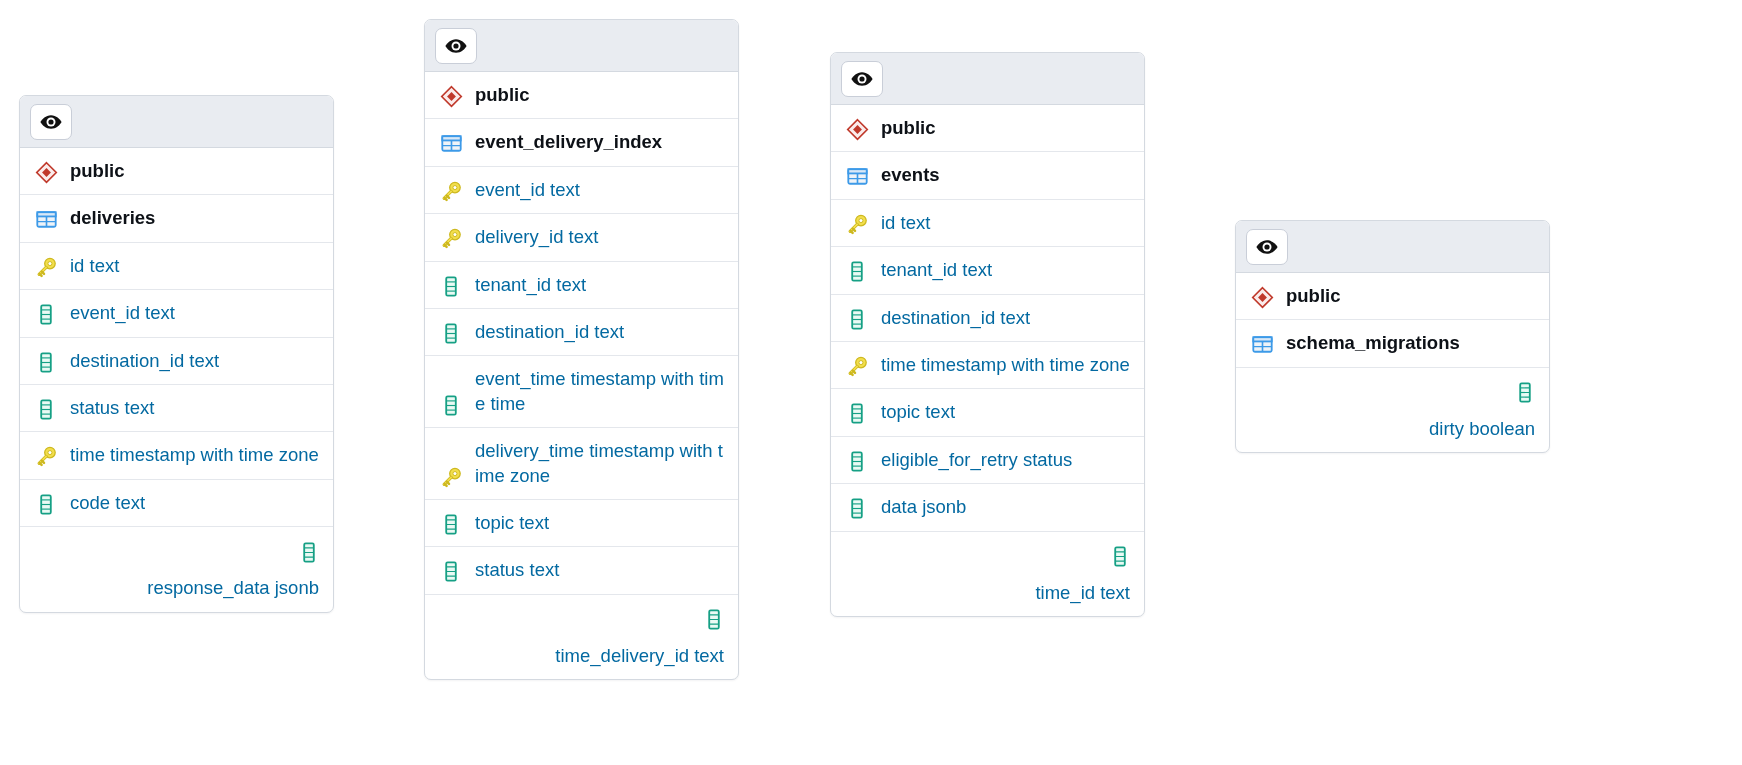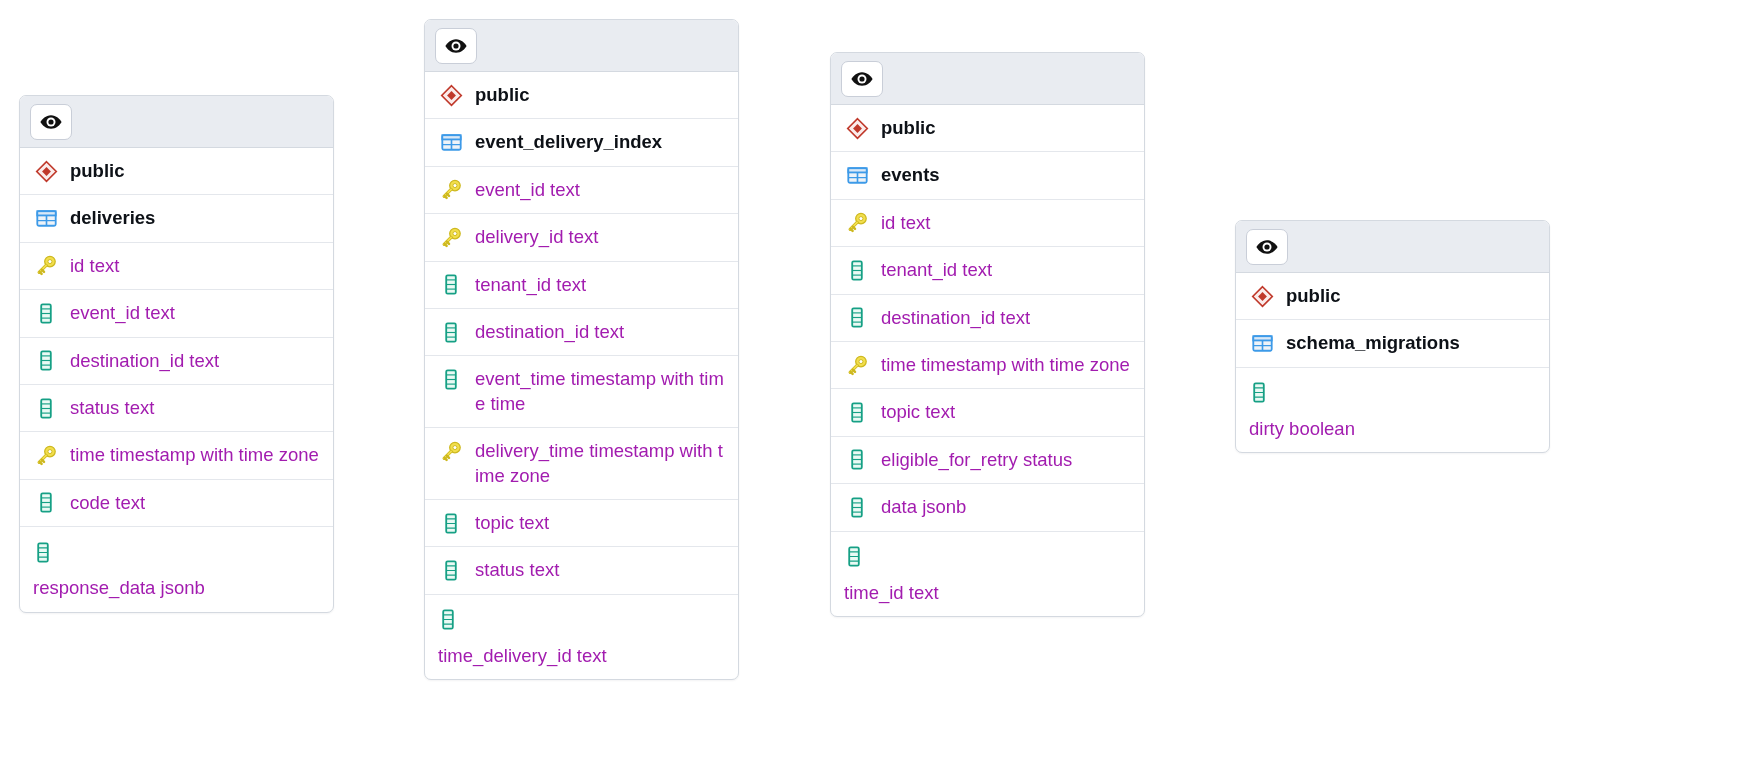--- a/index.html
+++ b/index.html
@@ -33,39 +33,39 @@
     background: #ffffff;
     border: 1px solid #c9ced8;
     border-radius: 7px;
     display: flex;
     align-items: center;
     justify-content: center;
     cursor: pointer;
   }
   .row {
     display: flex;
-    align-items: flex-start;
+    align-items: flex-end;
     gap: 11px;
     padding: 11px 14px 11px 13px;
     border-bottom: 1px solid #e4e7ec;
     min-height: 45px;
     line-height: 1.32;
   }
   .row:last-child { border-bottom: none; flex-direction: column; }
   .row .ico {
     flex: 0 0 26px;
     height: 22px;
     display: flex;
     align-items: center;
     justify-content: center;
     margin-top: 1px;
   }
   .row .lbl {
     font-size: 18.5px;
-    color: #a21caf;
+    color: #0369a1;
     word-break: break-all;
     overflow-wrap: anywhere;
     white-space: normal;
   }
   .row.schema .lbl, .row.tablename .lbl {
     font-weight: bold;
     color: #0d1117;
   }
   .row.schema, .row.tablename { min-height: 45px; }
 </style>

